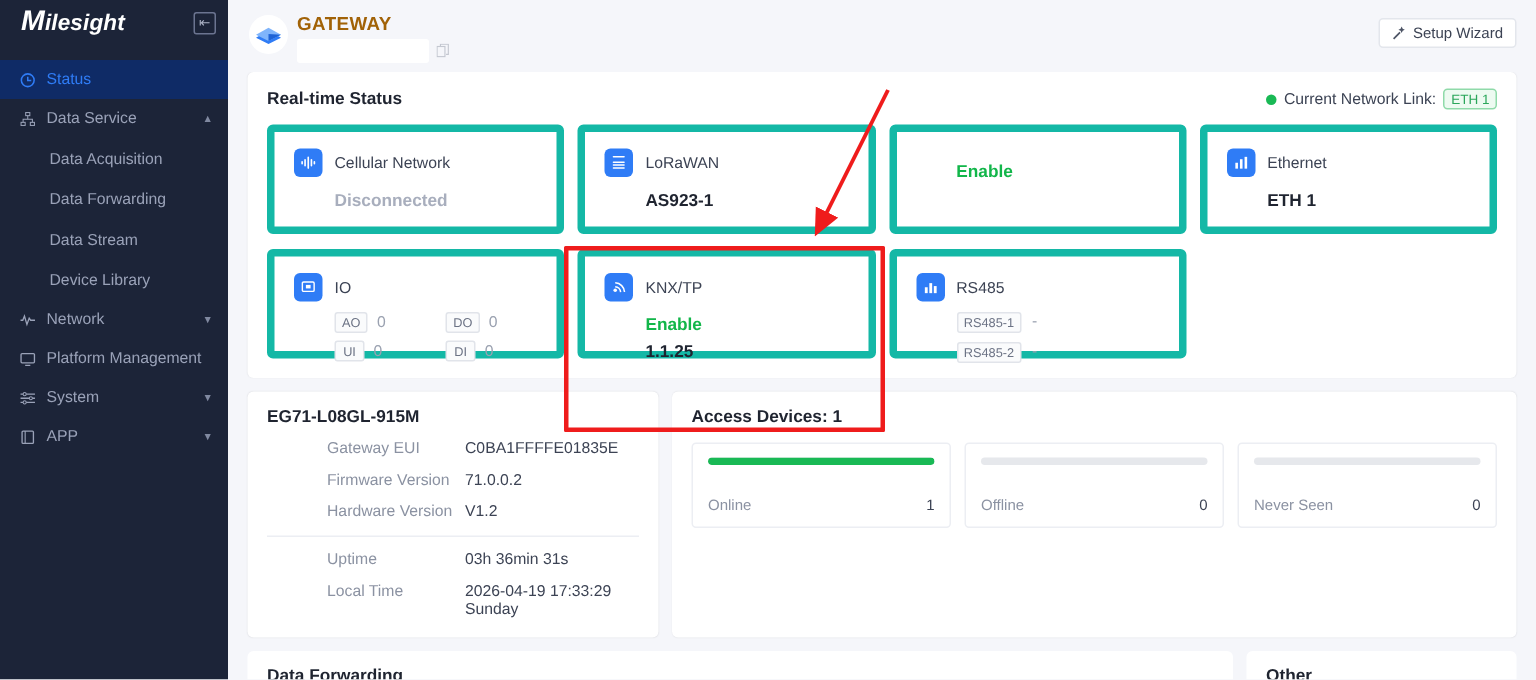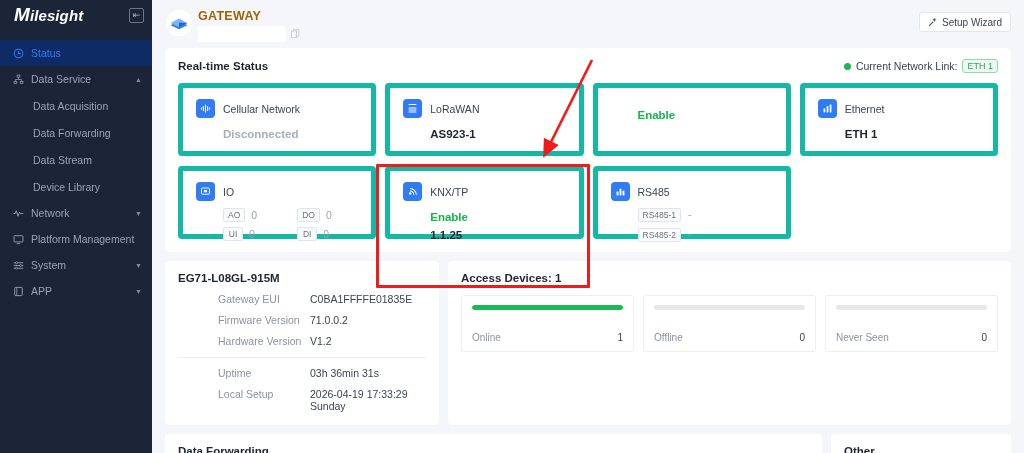--- a/index.html
+++ b/index.html
@@ -395,21 +395,21 @@
           <div class="inforow">
             <span class="infok">Hardware Version</span>
             <span class="infov">V1.2</span>
           </div>
           <div class="divider"></div>
           <div class="inforow">
             <span class="infok">Uptime</span>
             <span class="infov">03h 36min 31s</span>
           </div>
           <div class="inforow">
-            <span class="infok">Local Setup</span>
+            <span class="infok">Local Time</span>
             <span class="infov">2026-04-19 17:33:29 Sunday</span>
           </div>
         </div>
       </div>
 
       <div class="panel br" style="margin:0;">
         <div class="panel-pad">
           <div class="acc-title">Access Devices: 1</div>
           <div class="acc-grid">
             <div class="acc-card">

